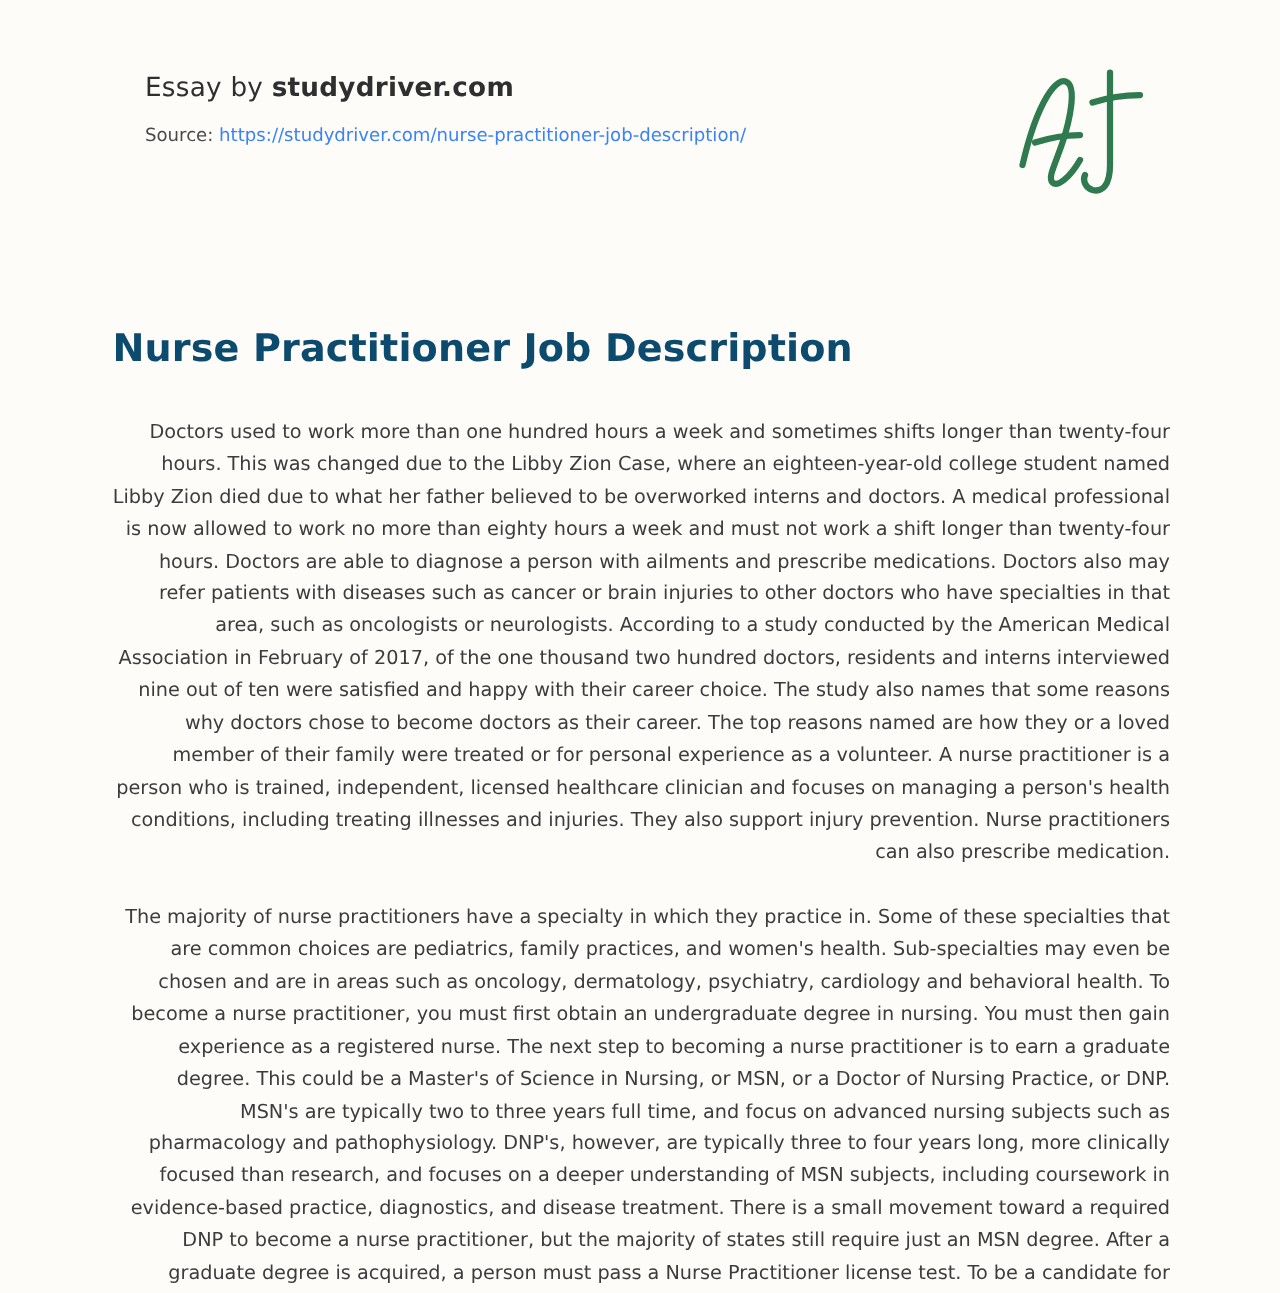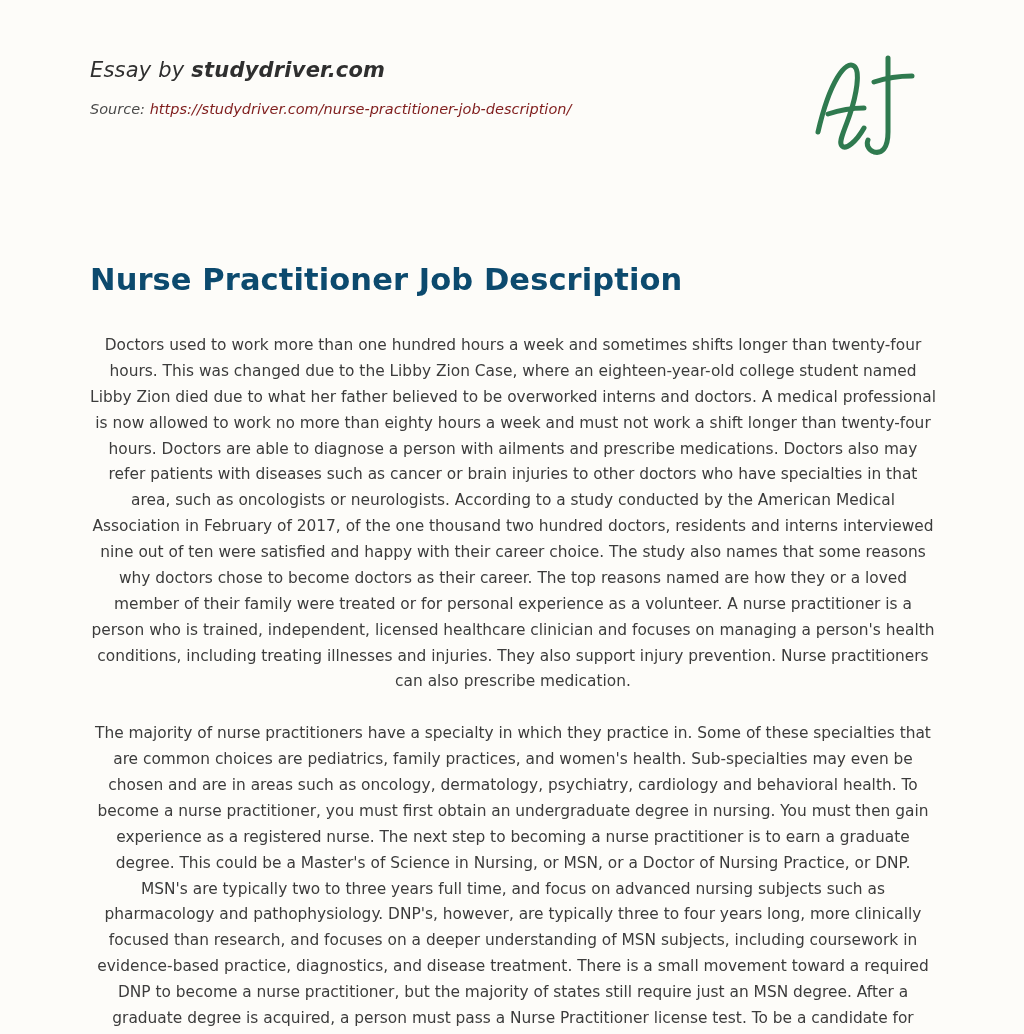--- a/index.html
+++ b/index.html
@@ -17,43 +17,42 @@
   }
   .page {
     width: 1024px;
     min-height: 1034px;
     background: #fdfcf9;
     box-sizing: border-box;
     padding: 0;
     position: relative;
   }
   .header {
-    padding: 58px 90px 0 90px;
+    padding: 58px 90px 0 116px;
     position: relative;
-    font-style: italic;
   }
   .essay-by {
     font-size: 21px;
     color: #2f2f2f;
     letter-spacing: 0.2px;
     font-family: "DejaVu Sans", sans-serif;
   }
   .essay-by .brand {
     font-weight: bold;
   }
   .source-line {
     margin-top: 19px;
     font-size: 14.5px;
     color: #4a4a4a;
   }
   .source-line .source-label {
     color: #4a4a4a;
   }
   .source-line .source-url {
-    color: #7f1d1d;
+    color: #3b82f6;
     text-decoration: none;
   }
   .logo {
     position: absolute;
     right: 96px;
     top: 52px;
     width: 120px;
     height: 110px;
   }
   .logo svg {
@@ -69,21 +68,21 @@
   }
   .body-copy {
     margin: 36px 90px 0 90px;
     width: 846px;
   }
   .body-copy p {
     margin: 4px 0 26px 0;
     font-size: 15.4px;
     line-height: 1.68;
     color: #3c3c3c;
-    text-align: center;
+    text-align: right;
     font-family: "DejaVu Sans", sans-serif;
   }
   .body-copy p:last-child {
     margin-bottom: 0;
   }
 </style>
 </head>
 <body>
 
 <div class="page">

